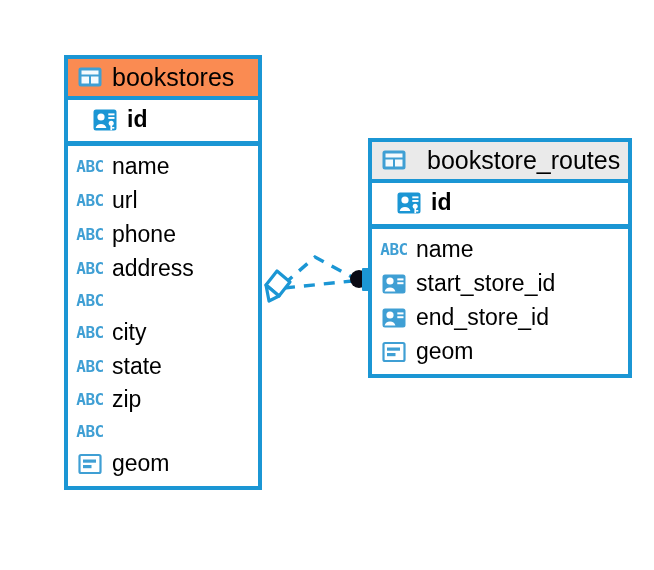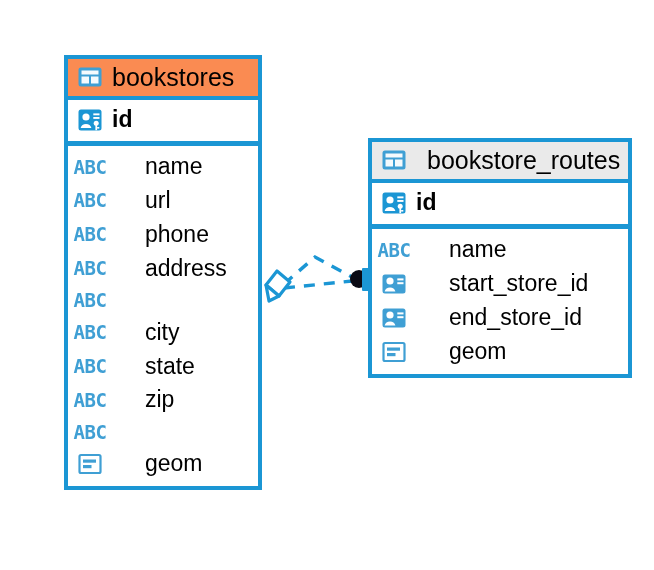--- a/index.html
+++ b/index.html
@@ -82,39 +82,40 @@
     padding: 2px 9px;
     font-size: 23px;
     color: #000000;
     white-space: nowrap;
     line-height: 1.30;
   }
   .field-row.pk {
     font-weight: bold;
     padding-top: 5px;
     padding-bottom: 6px;
+    margin-left: 15px;
   }
 
   .field-icon {
     flex: 0 0 auto;
     width: 26px;
     height: 26px;
     display: block;
   }
-  .field-label { display: inline-block; margin-left: 33px; }
+  .field-label { display: inline-block; }
 
   .abc-icon {
     flex: 0 0 auto;
     width: 26px;
     height: 26px;
     display: flex;
     align-items: center;
     justify-content: center;
     font-family: "DejaVu Sans Mono", monospace;
-    font-size: 19px;
+    font-size: 16px;
     font-weight: bold;
     letter-spacing: -0.5px;
     color: #3f9fd4;
     line-height: 1;
   }
 </style>
 </head>
 <body>
 
 <div class="canvas">

